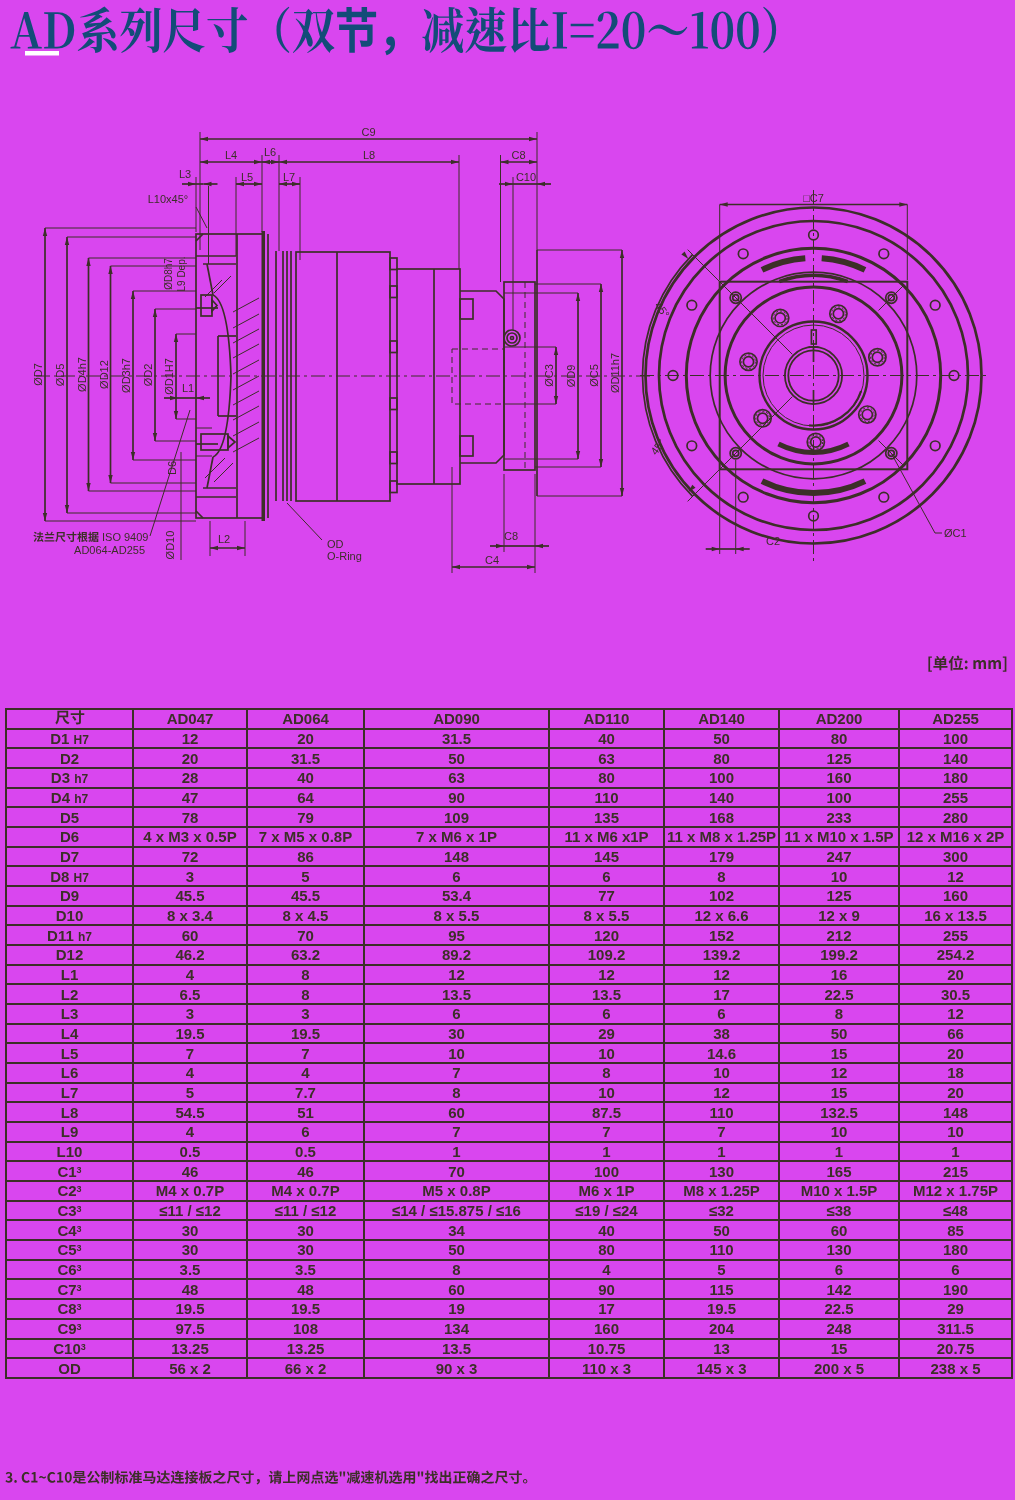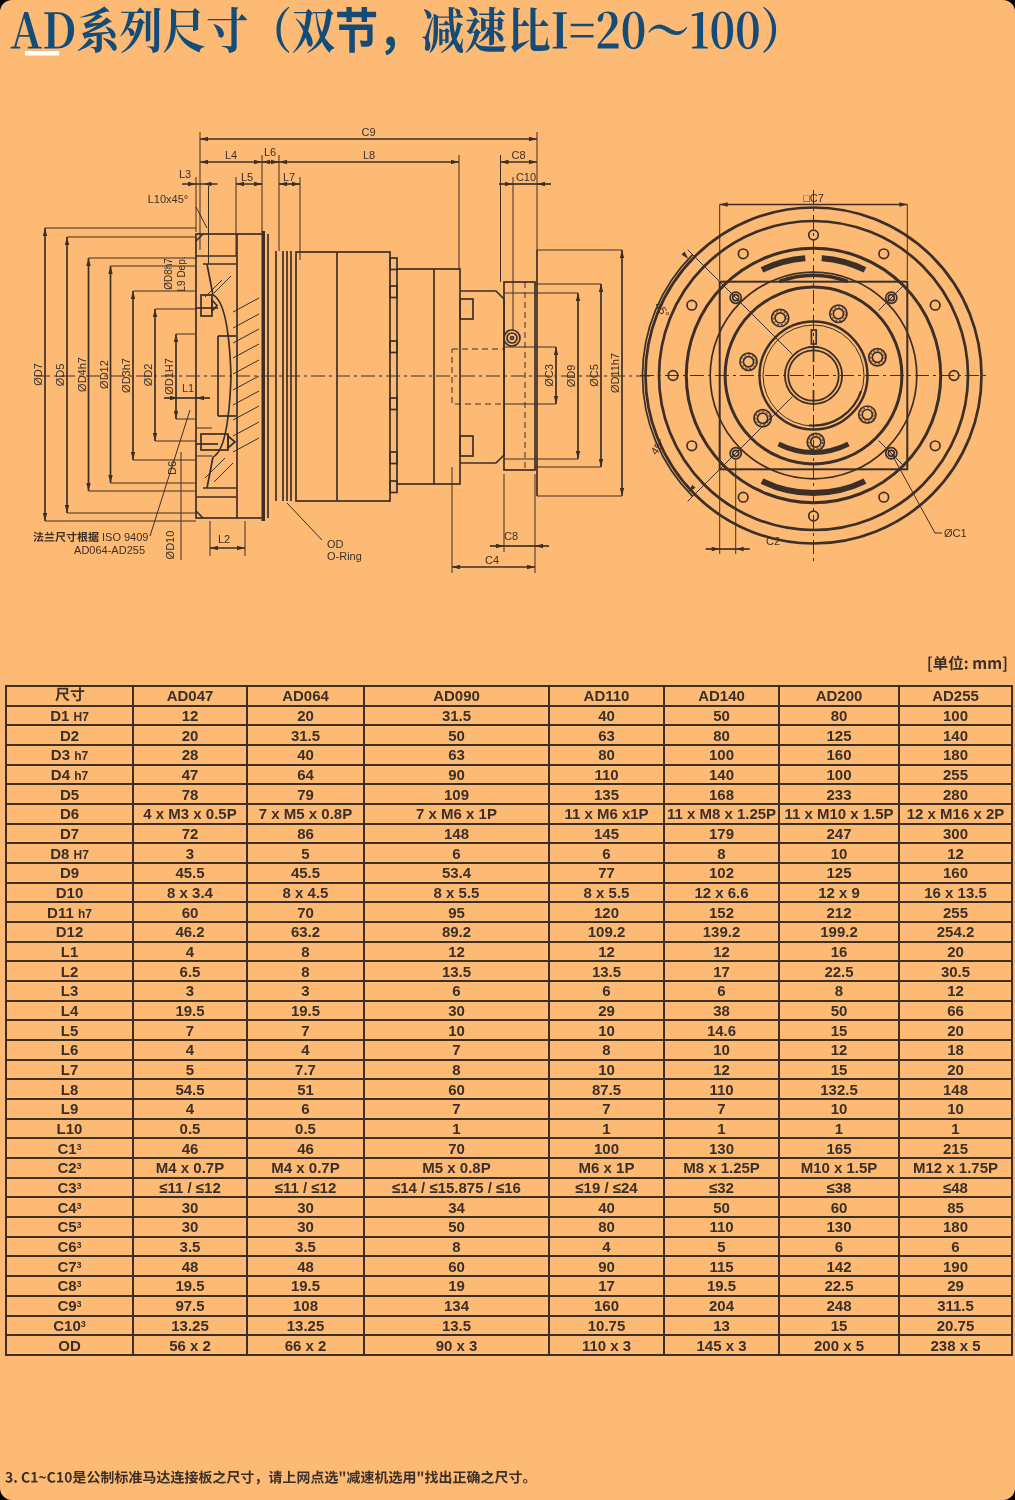--- a/index.html
+++ b/index.html
@@ -1,17 +1,17 @@
 <!DOCTYPE html>
 <html><head><meta charset="utf-8">
 <style>
 html,body { margin:0; padding:0; background:#000; }
-.page { position:relative; width:1015px; height:1500px; background:#fdba74; overflow:hidden;
-  font-family:"Liberation Sans", sans-serif;border-radius:12px; }
-table { position:absolute; left:5px; top:685px; width:1006px; height:671px;
+.page { position:relative; width:1015px; height:1500px; background:#d946ef; overflow:hidden;
+  font-family:"Liberation Sans", sans-serif; }
+table { position:absolute; left:5px; top:708px; width:1006px; height:671px;
   border-collapse:collapse; table-layout:fixed; }
 th,td { border:2px solid #3c2f28; color:#3c2f28; font-weight:bold; font-size:15px;
   text-align:center; vertical-align:middle; padding:0; overflow:hidden; white-space:nowrap; }
 th { font-size:15px; }
 .ss { font-size:12px; }
 sup { font-size:9px; vertical-align:4px; }
 </style></head>
 <body>
 <div class="page">
 

